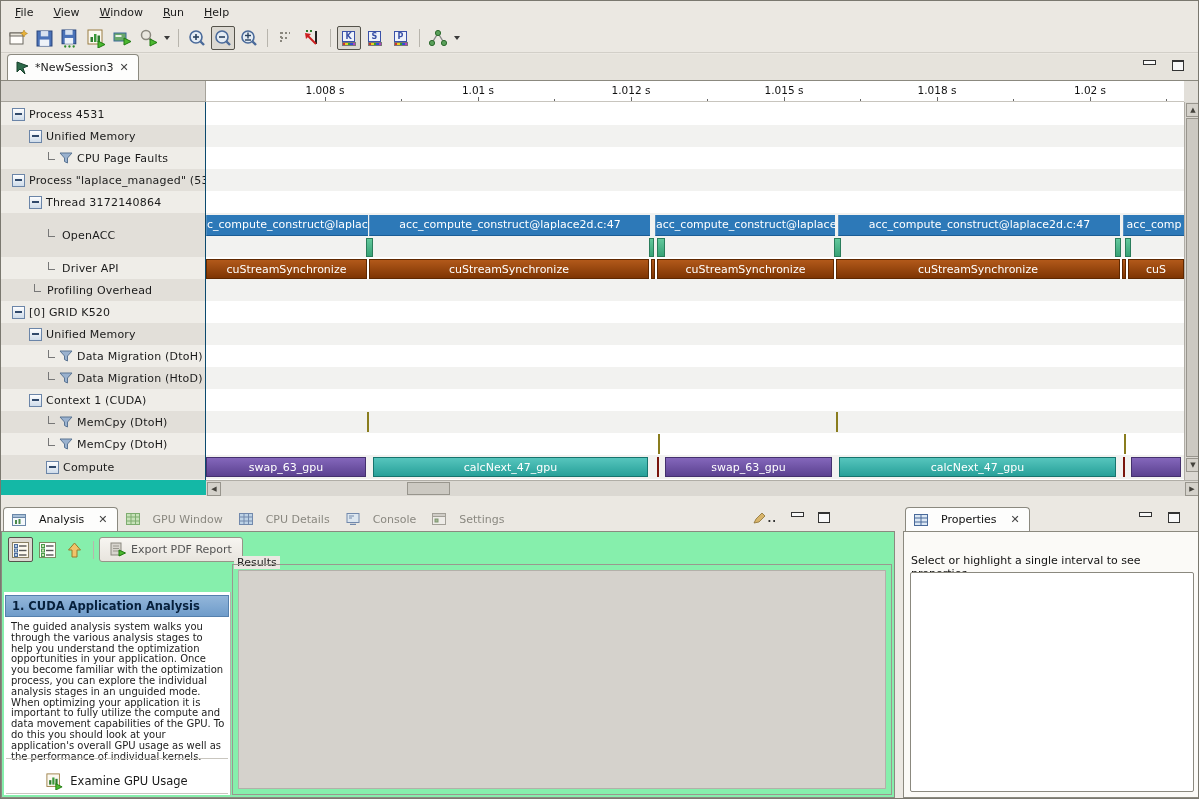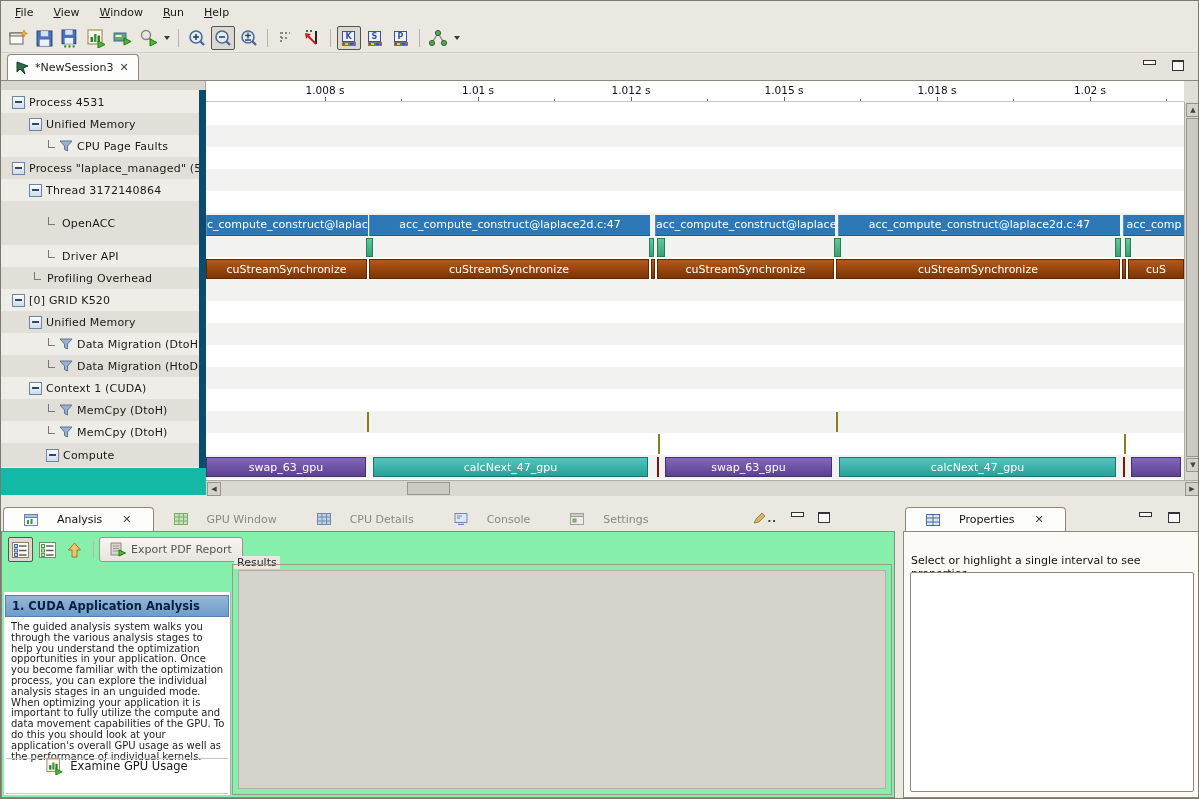--- a/index.html
+++ b/index.html
@@ -29,21 +29,21 @@
   .ic-max { width:12px; height:11px; border:1px solid #333; border-top:2px solid #333; background:#f8f8f8; }
 
   
   .tl-frame { position:absolute; top:79px; left:0; width:1199px; height:415px; background:#14b8a6; border-top:1px solid #8b897f; }
   .tl-corner { position:absolute; top:0; left:0; width:205px; height:21px; background:#d9d6d0; border-right:1px solid #a5a29a; border-bottom:1px solid #a5a29a; }
   .tl-ruler { position:absolute; top:0; left:205px; width:978px; height:21px; background:#fff; border-bottom:1px solid #c8c5be; }
   .r-label { position:absolute; top:3px; transform:translateX(-50%); font-size:10.5px; color:#111; white-space:nowrap; }
   .r-tick { position:absolute; bottom:0; width:1px; background:#666; }
   .tl-rcorner { position:absolute; top:0; left:1183px; width:16px; height:21px; background:#e2dfd9; }
 
-  .tl-sidebar { position:absolute; top:9px; left:0; width:205px; height:378px; background:#efede8; border-right:7px solid #0c4a6e; overflow:hidden; }
+  .tl-sidebar { position:absolute; top:21px; left:0; width:205px; height:378px; background:#efede8; border-right:1px solid #0c4a6e; overflow:hidden; }
   .sb-row { position:absolute; left:0; width:205px; display:flex; align-items:center; }
   .sb-row.alt { background:#e2dfd9; }
   .collapse-box { position:absolute; width:13px; height:13px; border:1px solid #5f7globe7a8; border:1px solid #6b85a8; background:linear-gradient(#fdfdfe,#cfdcea); display:flex; align-items:center; justify-content:center; }
   .collapse-box i { display:block; width:7px; height:2px; background:#30496b; }
   .leaf-l { position:absolute; width:7px; height:8px; border-left:1px solid #777; border-bottom:1px solid #777; margin-top:-4px; }
   .sb-label { position:absolute; white-space:nowrap; letter-spacing:.2px; }
 
   .tl-canvas { position:absolute; top:21px; left:205px; width:978px; height:378px; background:#fff; overflow:hidden; }
   .stripe { position:absolute; left:0; width:978px; background:#fff; }
   .stripe.alt { background:#f2f2f0; }
@@ -59,21 +59,21 @@
   
   .vscroll { position:absolute; top:21px; left:1183px; width:16px; height:378px; background:#dbd8d2; border-left:1px solid #b0ada6; }
   .sbtn { position:absolute; left:1px; width:14px; height:14px; background:#d4d1ca; border:1px solid #98958d; color:#44423c; font-size:7px; text-align:center; line-height:12px; }
   .vthumb { position:absolute; left:1px; width:14px; background:#ccc9c2; border:1px solid #98958d; }
   .hscroll { position:absolute; top:399px; left:205px; width:994px; height:16px; background:#dbd8d2; border-top:1px solid #b0ada6; }
   .hbtn { position:absolute; top:1px; width:14px; height:14px; background:#d4d1ca; border:1px solid #98958d; color:#44423c; font-size:7px; text-align:center; line-height:12px; }
   .hthumb { position:absolute; top:1px; height:13px; background:#ccc9c2; border:1px solid #98958d; }
 
   
   .panel-tabs { position:absolute; height:26px; display:flex; align-items:center; }
-  .ptab { display:flex; align-items:center; gap:19px; padding:0 20px; height:25px; color:#8a8880; }
+  .ptab { display:flex; align-items:center; gap:13px; padding:0 8px; height:25px; color:#8a8880; }
   .ptab.active { background:#fdfdfc; border:1px solid #8b897f; border-bottom:none; border-radius:4px 4px 0 0; color:#111; }
   .panel-body { position:absolute; border:1px solid #8b897f; background:#86efac; }
 
   .an-toolbar { position:absolute; top:2px; left:2px; right:2px; height:31px; display:flex; align-items:center; padding-left:3px; }
   .export-btn { display:flex; align-items:center; gap:5px; height:25px; padding:0 10px; border:1px solid #979488; border-radius:3px; background:linear-gradient(#f7f5f1,#e8e5de); color:#555; }
   .an-left { position:absolute; top:60px; left:2px; width:227px; bottom:2px; background:#fff; border-right:1px solid #b5b2aa; overflow:hidden; }
   .an-step-title { position:absolute; top:3px; left:1px; right:1px; height:22px; background:linear-gradient(#93b6da,#6f9cca); border:1px solid #5580ad; font-weight:bold; font-size:11.5px; color:#07203c; display:flex; align-items:center; padding-left:6px; }
   .an-step-body { position:absolute; top:30px; left:7px; width:216px; font-size:10px; line-height:10.8px; color:#1c1c1c; }
   .an-hr { position:absolute; left:2px; right:2px; height:1px; background:#c9c6bf; }
   .examine-row { position:absolute; left:0; right:0; display:flex; align-items:center; justify-content:center; gap:7px; font-size:11.5px; }
@@ -515,21 +515,21 @@
               <path d="M9 8 l6.5 3 -6.5 3 z" fill="#4cb830" stroke="#1f7a10"></path>
             </svg>
           <span>Export PDF Report</span>
         </span>
       </div>
 
       <div class="an-left">
         <div class="an-step-title">1. CUDA Application Analysis</div>
         <div class="an-step-body">The guided analysis system walks you through the various analysis stages to help you understand the optimization opportunities in your application. Once you become familiar with the optimization process, you can explore the individual analysis stages in an unguided mode. When optimizing your application it is important to fully utilize the compute and data movement capabilities of the GPU. To do this you should look at your application's overall GPU usage as well as the performance of individual kernels.</div>
         <div class="an-hr" style="top:166px;"></div>
-        <div class="examine-row" style="top:161px; height:26px;">
+        <div class="examine-row" style="top:176px; height:26px;">
           <svg width="17" height="17" viewBox="0 0 19 19">
               <rect x="1" y="1" width="14" height="14" fill="#fbf8f0" stroke="#9a7d42"></rect>
               <rect x="3.5" y="8" width="2.5" height="5" fill="#2f7c2f"></rect>
               <rect x="7" y="5" width="2.5" height="8" fill="#3a9a3a"></rect>
               <rect x="10.5" y="6.5" width="2.5" height="6.5" fill="#2f7c2f"></rect>
               <path d="M11 12 l7 3.5 -7 3.5 z" fill="#4cb830" stroke="#1f7a10"></path>
             </svg>
           <span>Examine GPU Usage</span>
         </div>
         <div class="an-hr" style="top:201px;"></div>

